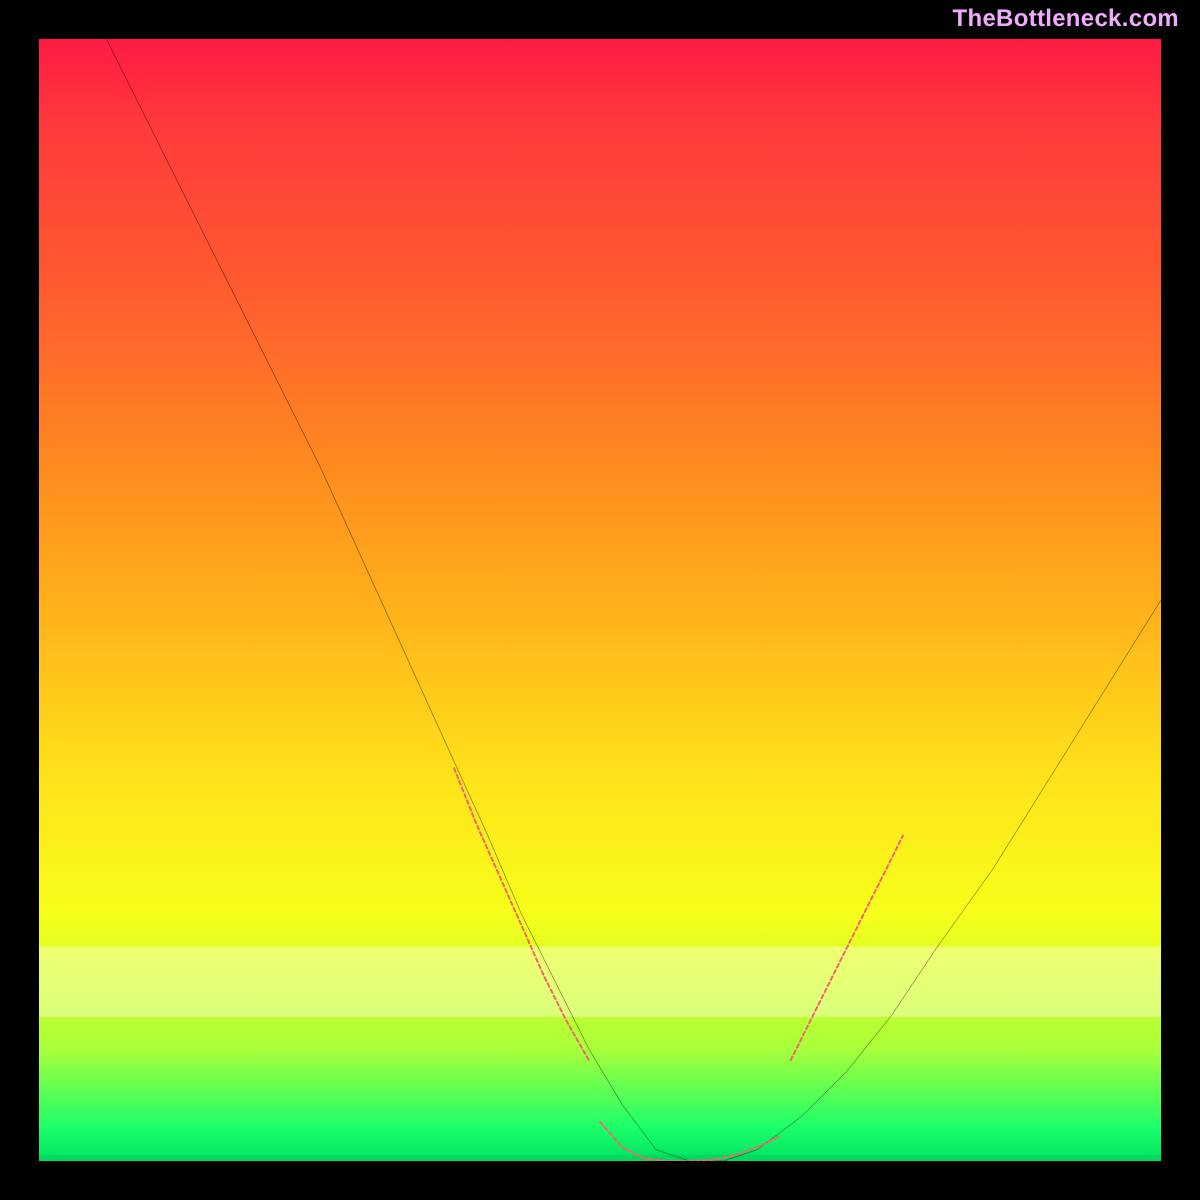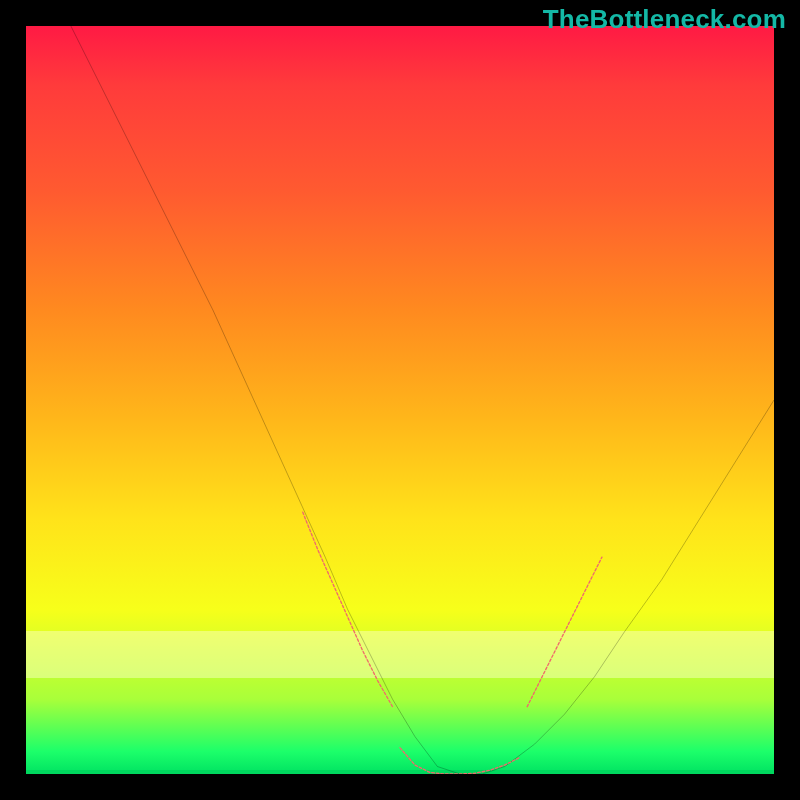--- a/index.html
+++ b/index.html
@@ -13,22 +13,22 @@
   }
   .chart-wrap {
     position: relative;
     width: 800px;
     height: 800px;
   }
   .watermark {
     position: absolute;
     top: 4px;
     right: 14px;
-    color: #14b8a6;
-    font-size: 26px;
+    color: #f0abfc;
+    font-size: 16px;
     font-weight: 600;
     letter-spacing: 0.2px;
     z-index: 10;
   }
   
   .plot-area {
     position: absolute;
     left: 26px;
     top: 26px;
     width: 748px;   

